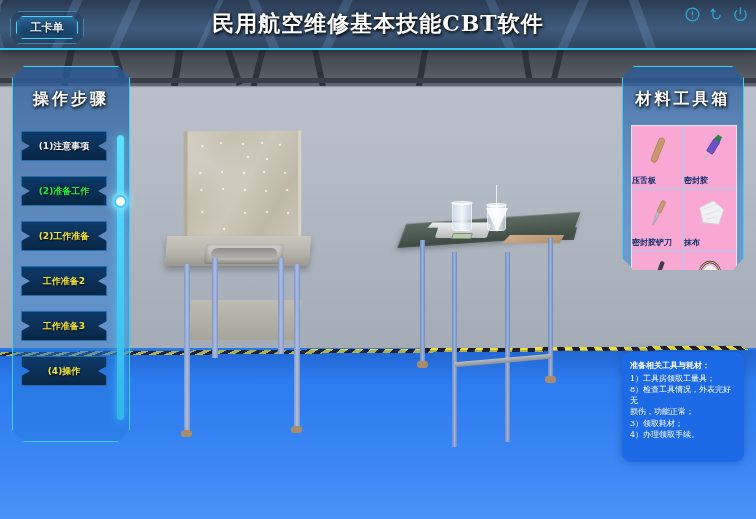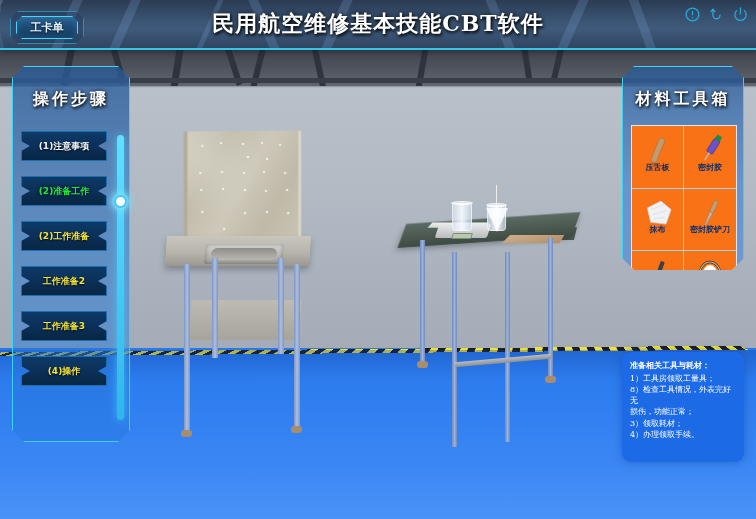--- a/index.html
+++ b/index.html
@@ -285,24 +285,24 @@
     display: grid;
     grid-template-columns: 1fr 1fr;
     grid-template-rows: 1fr 1fr 1fr;
     border: 1px solid #dfe6ee;
   }
   .tool-cell {
     position: relative;
     border-right: 1px solid #9fd3ef;
     border-bottom: 1px solid #9fd3ef;
     display: flex; flex-direction: column;
-    align-items: center; justify-content: flex-end;
-    padding-bottom: 15px;
+    justify-content: flex-end;
+    padding-bottom: 2px;
     cursor: pointer;
-    background: #f97316;
+    background: #f9a8d4;
   }
   .tool-cell:nth-child(2n) { border-right: none; }
   .tool-cell:nth-child(n+5) { border-bottom: none; }
   .tool-icon {
     position: absolute; left: 0; top: 4px; width: 100%; height: 40px;
   }
   .tool-label {
     font-size: 8px; color: #0a2f6b; font-weight: bold;
     font-family: "DejaVu Serif", "Liberation Serif", serif;
   }
@@ -486,34 +486,34 @@
             <rect x="27.5" y="3" width="7" height="4" fill="#2e7d4f"></rect>
             <rect x="30.2" y="23" width="1.6" height="10" fill="#bbbbbb"></rect>
             <rect x="28" y="0" width="6" height="3.5" fill="#1f8a46"></rect>
           </g>
         </svg>
         <span class="tool-label">密封胶</span>
       </div>
 
       <div class="tool-cell">
         <svg class="tool-icon" viewBox="0 0 60 40">
-          <path d="M18 14 L34 6 L46 16 L40 33 L22 31 Z" fill="#f0f1f3" stroke="#cdd1d6" stroke-width="0.8"></path>
-          <path d="M22 16 L38 10 M24 22 L41 17 M25 27 L39 25" stroke="#d9dce0" stroke-width="0.9" fill="none"></path>
-        </svg>
-        <span class="tool-label">抹布</span>
-      </div>
-
-      <div class="tool-cell">
-        <svg class="tool-icon" viewBox="0 0 60 40">
           <g transform="rotate(25 30 20)">
             <rect x="28.5" y="4" width="5" height="15" rx="2" fill="#c79c6f" stroke="#96714a" stroke-width="0.6"></rect>
             <path d="M29.3 19 L32.7 19 L31.6 35 L30.4 35 Z" fill="#b9bcc1" stroke="#8d9095" stroke-width="0.5"></path>
           </g>
         </svg>
         <span class="tool-label">密封胶铲刀</span>
+      </div>
+
+      <div class="tool-cell">
+        <svg class="tool-icon" viewBox="0 0 60 40">
+          <path d="M18 14 L34 6 L46 16 L40 33 L22 31 Z" fill="#f0f1f3" stroke="#cdd1d6" stroke-width="0.8"></path>
+          <path d="M22 16 L38 10 M24 22 L41 17 M25 27 L39 25" stroke="#d9dce0" stroke-width="0.9" fill="none"></path>
+        </svg>
+        <span class="tool-label">抹布</span>
       </div>
 
       <div class="tool-cell">
         <svg class="tool-icon" viewBox="0 0 60 40">
           <g transform="rotate(20 30 20)">
             <rect x="28" y="3" width="5" height="12" rx="1.5" fill="#3b4048"></rect>
             <rect x="26.5" y="15" width="8" height="5" fill="#9da3ab"></rect>
             <path d="M26 20 L35 20 L33.5 36 L27.5 36 Z" fill="#c0a077" stroke="#96764f" stroke-width="0.6"></path>
           </g>
         </svg>

